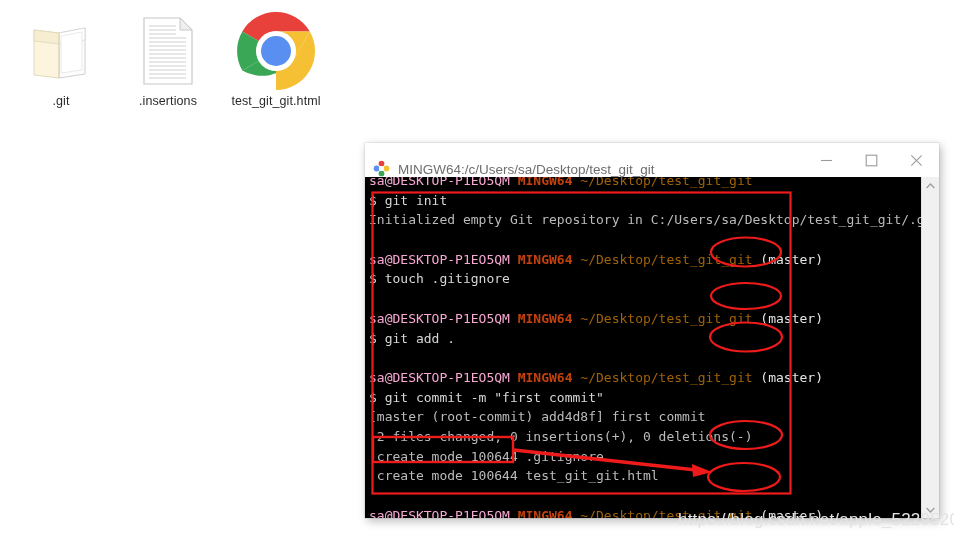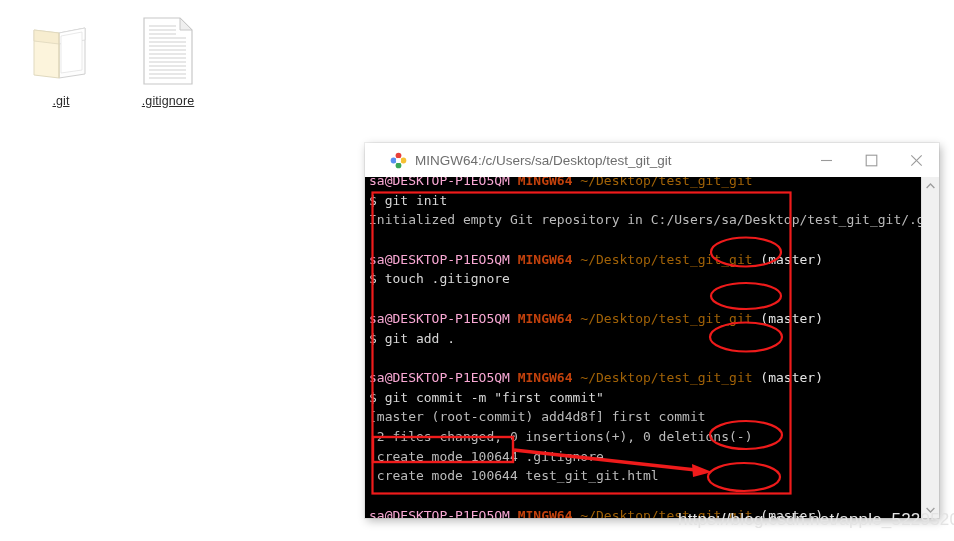--- a/index.html
+++ b/index.html
@@ -27,38 +27,36 @@
     display: flex;
     align-items: center;
     justify-content: center;
   }
   .desktop-icon .label {
     font-size: 12.5px;
     color: #2b2b2b;
     font-family: "Liberation Sans", sans-serif;
     letter-spacing: 0.1px;
     white-space: nowrap;
-    text-decoration: underline;
   }
 
   
   #term-window {
     position: absolute;
     left: 365px; top: 143px;
     width: 574px; height: 375px;
     background: #ffffff;
     box-shadow: 0 0 0 1px rgba(0,0,0,0.06), 2px 3px 9px rgba(0,0,0,0.28);
   }
   #title-bar {
     position: relative;
     height: 34px;
     background: #ffffff;
     display: flex;
-    align-items: center;
-    margin-left: 17px;
+    align-items: flex-end;
   }
   #title-icon { margin-left: 8px; width: 17px; height: 17px; flex: 0 0 auto; }
   #title-text {
     margin-left: 8px;
     font-size: 13.5px;
     color: #6e6e6e;
     font-family: "Liberation Sans", sans-serif;
     white-space: nowrap;
     overflow: hidden;
   }
@@ -179,23 +177,38 @@
             <line x1="9" y1="38" x2="46" y2="38"></line>
           <line x1="9" y1="42" x2="46" y2="42"></line>
             <line x1="9" y1="46" x2="46" y2="46"></line>
           <line x1="9" y1="50" x2="46" y2="50"></line>
             <line x1="9" y1="54" x2="46" y2="54"></line>
           <line x1="9" y1="58" x2="46" y2="58"></line>
             <line x1="9" y1="62" x2="46" y2="62"></line>
         </g>
       </svg>
     </div>
-    <div class="label">.gitignore</div>
-  </div>
-
+    <div class="label">.insertions</div>
+  </div>
+
+  <div class="desktop-icon" style="left:221px; top:8px;">
+    <div class="glyph">
+      <svg width="80" height="80" viewBox="0 0 80 80">
+        <circle cx="40" cy="40" r="39" fill="#ffffff"></circle>
+        <path d="M40 1 A39 39 0 0 1 73.8 20.5 L40 20.5 A19.5 19.5 0 0 0 23.1 30.3 L6.3 20.5 A39 39 0 0 1 40 1 Z" fill="#e8403a"></path>
+        <path d="M6.3 20.5 L23.1 30.3 A19.5 19.5 0 0 0 23.1 49.7 L6.3 59.5 A39 39 0 0 1 6.3 20.5 Z" fill="#3aa757"></path>
+        <path d="M6.3 59.5 L23.1 49.7 A19.5 19.5 0 0 0 40 59.5 L56.9 49.7 A39 39 0 0 1 6.3 59.5 Z" fill="#3aa757"></path>
+        <path d="M40 59.5 A19.5 19.5 0 0 0 56.9 49.7 L73.8 20.5 A39 39 0 0 1 40 79 Z" fill="#f5c033"></path>
+        <path d="M73.8 20.5 L56.9 49.7 A19.5 19.5 0 0 0 40 20.5 L73.8 20.5 Z" fill="#f5c033"></path>
+        <circle cx="40" cy="40" r="20" fill="#ffffff"></circle>
+        <circle cx="40" cy="40" r="15" fill="#588ff0"></circle>
+      </svg>
+    </div>
+    <div class="label">test_git_git.html</div>
+  </div>
 
   <div id="term-window">
 
     <div id="title-bar">
       <svg id="title-icon" viewBox="0 0 20 20">
         <circle cx="10" cy="4.2" r="3.4" fill="#e8403a"></circle>
         <circle cx="15.8" cy="10" r="3.4" fill="#f5c033"></circle>
         <circle cx="10" cy="15.8" r="3.4" fill="#3aa757"></circle>
         <circle cx="4.2" cy="10" r="3.4" fill="#588ff0"></circle>
         <circle cx="10" cy="10" r="3.0" fill="#ffffff"></circle>

